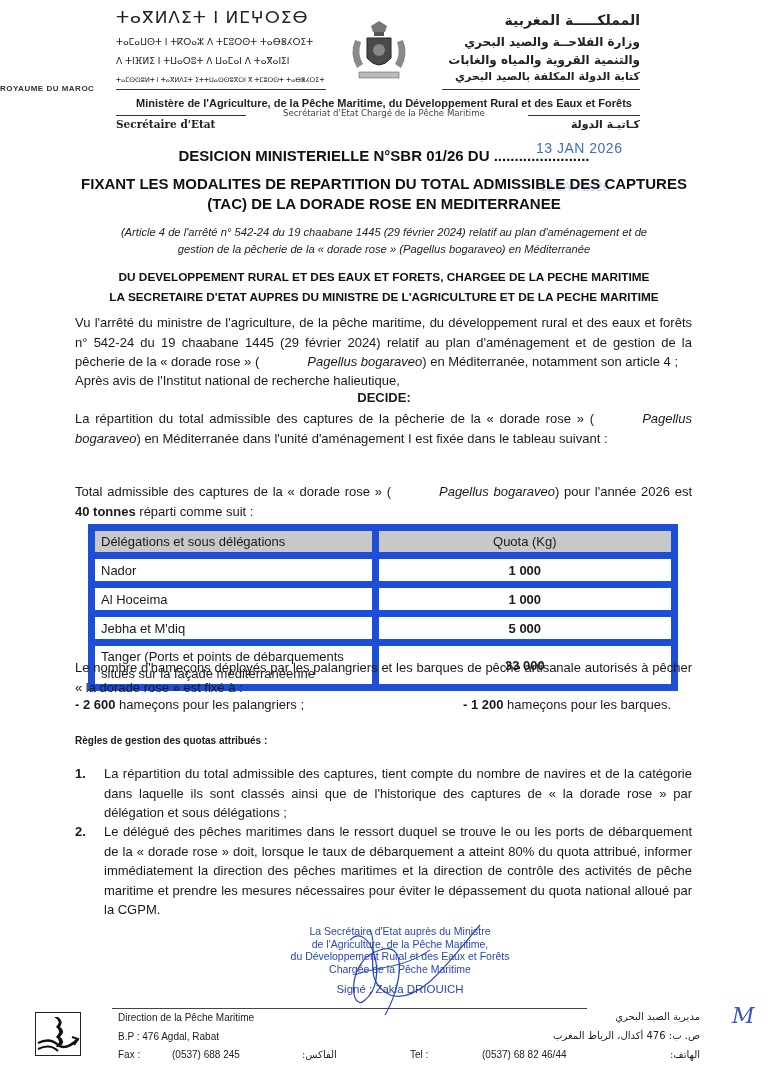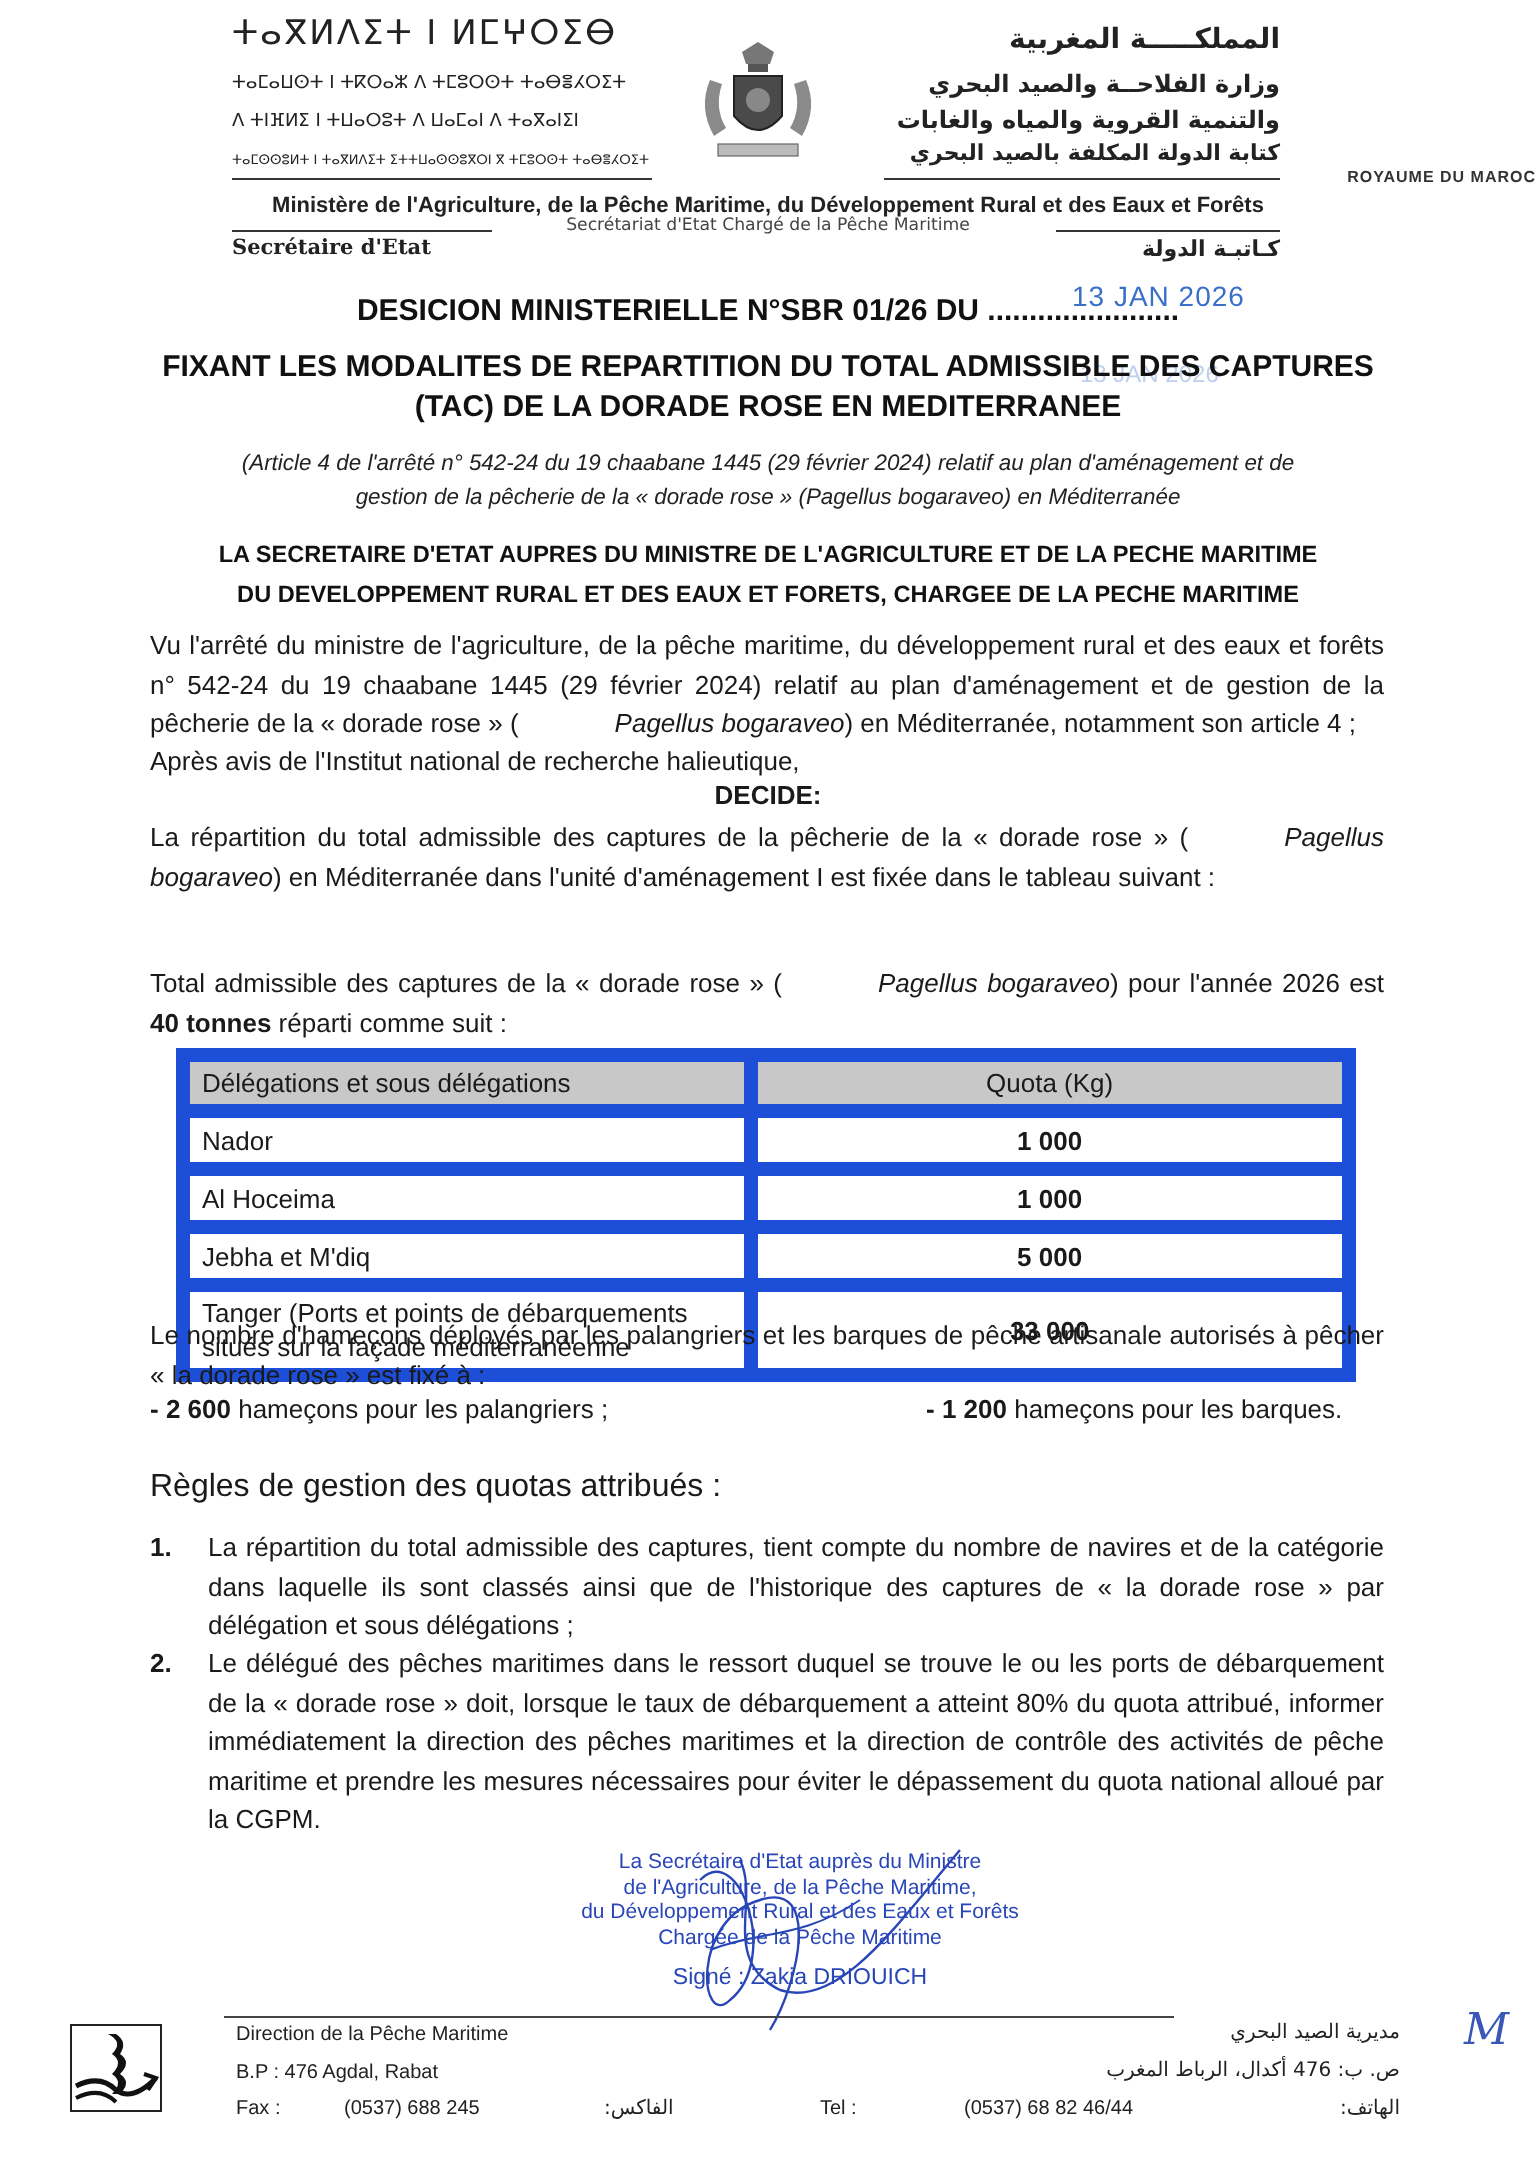--- a/index.html
+++ b/index.html
@@ -13,21 +13,21 @@
   .tif3 { top:56px; font-size:9px; }
   .tif4 { top:76px; font-size:6.5px; }
   .arabic { position:absolute; right:128px; font-family:"DejaVu Sans", sans-serif; color:#222; direction:rtl; text-align:right; white-space:nowrap; }
   .ar1 { top:12px; font-size:14px; font-weight:bold; }
   .ar2 { top:35px; font-size:12px; font-weight:bold; }
   .ar3 { top:53px; font-size:12px; font-weight:bold; }
   .ar4 { top:70px; font-size:11px; font-weight:bold; }
   .emblem { position:absolute; left:345px; top:20px; width:68px; height:66px; }
 
   .rule-line { position:absolute; height:1px; background:#333; }
-  .royaume { position:absolute; top:84px; left:0; width:768px; text-align:right; font-size:8px; font-weight:bold; letter-spacing:0.5px; color:#333; }
+  .royaume { position:absolute; top:84px; left:0; width:768px; text-align:left; font-size:8px; font-weight:bold; letter-spacing:0.5px; color:#333; }
   .ministere { position:absolute; top:97px; left:0; width:768px; text-align:center; font-size:11px; font-weight:bold; color:#222; }
   .secretariat { position:absolute; top:108px; left:0; width:768px; text-align:center; font-size:8.6px; font-family:"DejaVu Sans", sans-serif; color:#444; }
   .sec-etat { position:absolute; top:118px; left:116px; font-family:"DejaVu Serif", serif; font-weight:bold; font-size:10.5px; color:#222; }
   .sec-etat-ar { position:absolute; top:118px; right:128px; font-family:"DejaVu Sans", sans-serif; font-weight:bold; font-size:11px; direction:rtl; color:#222; }
 
   
   .title { position:absolute; left:0; width:768px; text-align:center; font-weight:bold; color:#111; font-size:15px; }
   .t1 { top:147px; }
   .t2 { top:175px; }
   .t3 { top:195px; }
@@ -52,21 +52,21 @@
   .quota-table th { background:#c8c8c8; font-weight:normal; text-align:left; height:17px; }
   .quota-table th.q { text-align:center; }
   .quota-table td { height:18px; line-height:17px; }
   .quota-table td.q { text-align:center; font-weight:bold; width:300px; }
   .quota-table td.d { width:278px;margin-top:16px; }
 
   .p-hooks { top:658px; }
   .hooks-row { position:absolute; top:697px; left:75px; width:617px; font-size:13px; }
   .hook-left { position:absolute; left:0; }
   .hook-right { position:absolute; left:340px;margin-left:48px; }
-  .rules-heading { position:absolute; top:735px; left:75px; font-size:16px; font-weight:normal; }
+  .rules-heading { position:absolute; top:735px; left:75px; font-size:10px; font-weight:bold; }
 
   .rule-item { position:absolute; left:75px; width:617px; font-size:13px; line-height:19.5px; }
   .rule-num { position:absolute; left:0; font-weight:bold; }
   .rule-text { position:absolute; left:29px; width:588px; text-align:justify; }
   .r1 { top:764px; }
   .r2 { top:822px; }
 
   
   .stamp { position:absolute; top:925px; left:270px; width:260px; text-align:center; color:#2946b8; font-size:10.5px; line-height:12.5px; }
   .stamp-sig { margin-top:8px; font-size:11.5px; }
@@ -122,22 +122,22 @@
 <div class="date-stamp-2">13 JAN 2026</div>
 <div class="title t2">FIXANT LES MODALITES DE REPARTITION DU TOTAL ADMISSIBLE DES CAPTURES</div>
 <div class="title t3">(TAC) DE LA DORADE ROSE EN MEDITERRANEE</div>
 
 <div class="ref">
   <div>(Article 4 de l'arrêté n° 542-24 du 19 chaabane 1445 (29 février 2024) relatif au plan d'aménagement et de</div>
   <div>gestion de la pêcherie de la « dorade rose » (Pagellus bogaraveo) en Méditerranée</div>
 </div>
 
 <div class="authority">
+  <div>DU DEVELOPPEMENT RURAL ET DES EAUX ET FORETS, CHARGEE DE LA PECHE MARITIME</div>
   <div>LA SECRETAIRE D'ETAT AUPRES DU MINISTRE DE L'AGRICULTURE ET DE LA PECHE MARITIME</div>
-  <div>DU DEVELOPPEMENT RURAL ET DES EAUX ET FORETS, CHARGEE DE LA PECHE MARITIME</div>
 </div>
 
 <div class="para p-vu"><span>Vu  l'arrêté du ministre de l'agriculture, de la pêche maritime, du développement rural et des eaux et forêts n° 542-24 du 19 chaabane 1445 (29 février 2024) relatif au plan d'aménagement et de gestion de la pêcherie de la « dorade rose » (</span><span class="it">Pagellus bogaraveo</span><span>) en Méditerranée, notamment son article 4 ;</span></div>
 
 <div class="para p-apres">Après avis de l'Institut national de recherche halieutique,</div>
 <div class="p-decide">DECIDE:</div>
 
 <div class="para p-repartition"><span>La répartition du total admissible des captures de la pêcherie de la « dorade rose » (</span><span class="it">Pagellus bogaraveo</span><span>) en Méditerranée dans l'unité d'aménagement I est fixée dans le tableau suivant :</span></div>
 
 <div class="para p-total"><span>Total admissible des captures de la « dorade rose » (</span><span class="it">Pagellus bogaraveo</span><span>) pour l'année 2026 est </span><span class="b">40 tonnes</span><span> réparti comme suit :</span></div>

